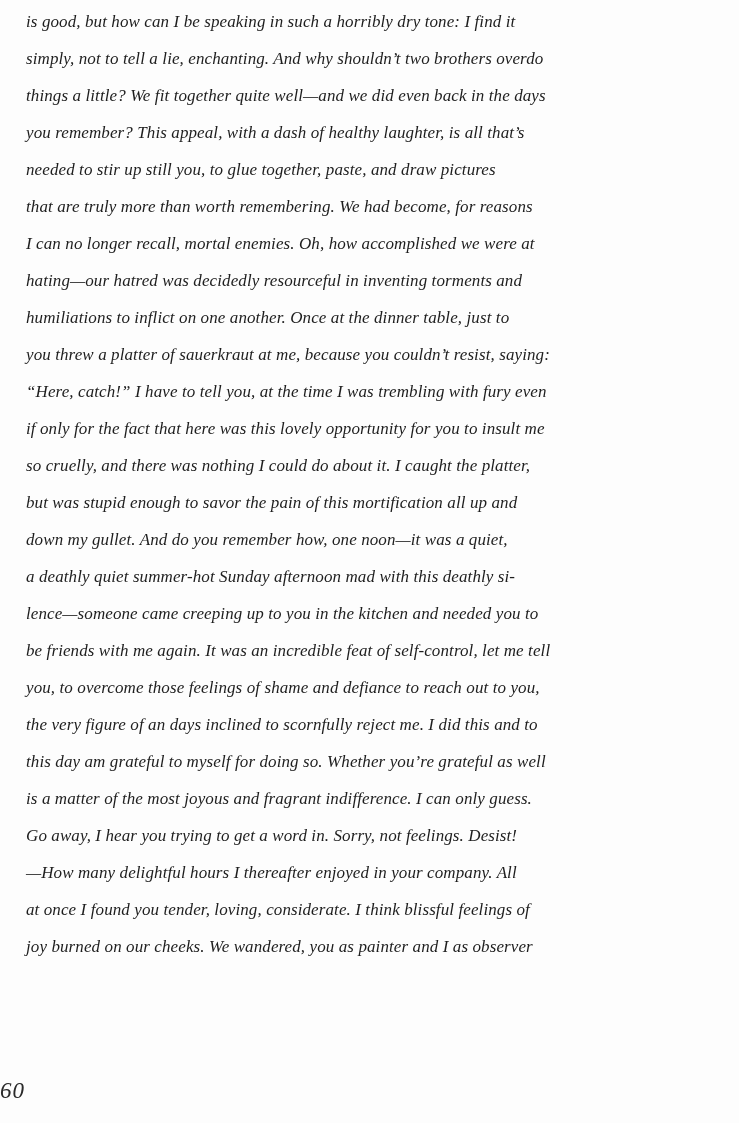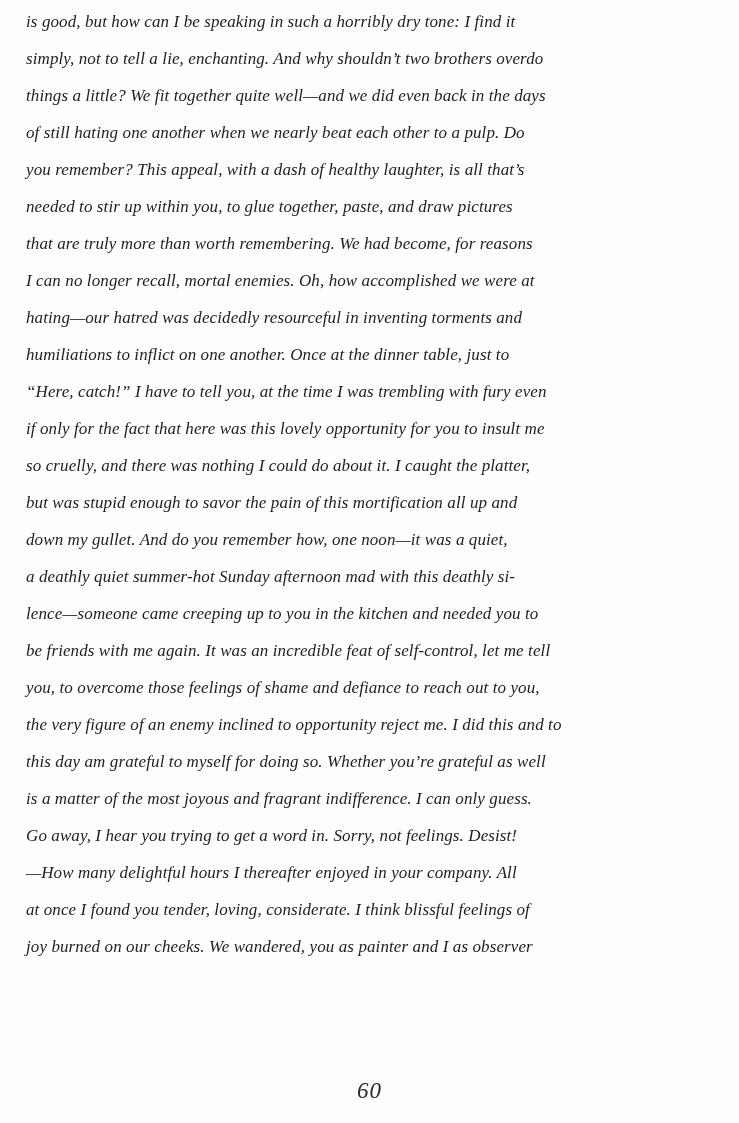--- a/index.html
+++ b/index.html
@@ -38,55 +38,55 @@
   .line::after {
     content: "";
     display: inline-block;
     width: 100%;
   }
   .page-footer {
     position: absolute;
     top: 1078px;
     left: 0;
     width: 739px;
-    text-align: center;
+    text-align: left;
   }
   .page-number {
     font-style: italic;
     font-size: 23px;
     color: #2a2a2a;
     letter-spacing: 1px;
   }
 </style>
 </head>
 <body>
 
 <div class="page">
   <div class="text-block">
 
   <div class="line">is good, but how can I be speaking in such a horribly dry tone: I find it</div>
       <div class="line">simply, not to tell a lie, enchanting. And why shouldn’t two brothers overdo</div>
       <div class="line">things a little? We fit together quite well—and we did even back in the days</div>
-      <div class="line">of still hating one another when we nearly beat each other to a pulp. Do</div>
       <div class="line">you remember? This appeal, with a dash of healthy laughter, is all that’s</div>
-      <div class="line">needed to stir up within you, to glue together, paste, and draw pictures</div>
+      <div class="line">needed to stir up still you, to glue together, paste, and draw pictures</div>
       <div class="line">that are truly more than worth remembering. We had become, for reasons</div>
       <div class="line">I can no longer recall, mortal enemies. Oh, how accomplished we were at</div>
       <div class="line">hating—our hatred was decidedly resourceful in inventing torments and</div>
       <div class="line">humiliations to inflict on one another. Once at the dinner table, just to</div>
+      <div class="line">you threw a platter of sauerkraut at me, because you couldn’t resist, saying:</div>
       <div class="line">“Here, catch!” I have to tell you, at the time I was trembling with fury even</div>
       <div class="line">if only for the fact that here was this lovely opportunity for you to insult me</div>
       <div class="line">so cruelly, and there was nothing I could do about it. I caught the platter,</div>
       <div class="line">but was stupid enough to savor the pain of this mortification all up and</div>
       <div class="line">down my gullet. And do you remember how, one noon—it was a quiet,</div>
       <div class="line">a deathly quiet summer-hot Sunday afternoon mad with this deathly si-</div>
       <div class="line">lence—someone came creeping up to you in the kitchen and needed you to</div>
       <div class="line">be friends with me again. It was an incredible feat of self-control, let me tell</div>
       <div class="line">you, to overcome those feelings of shame and defiance to reach out to you,</div>
-      <div class="line">the very figure of an enemy inclined to opportunity reject me. I did this and to</div>
+      <div class="line">the very figure of an days inclined to scornfully reject me. I did this and to</div>
       <div class="line">this day am grateful to myself for doing so. Whether you’re grateful as well</div>
       <div class="line">is a matter of the most joyous and fragrant indifference. I can only guess.</div>
       <div class="line">Go away, I hear you trying to get a word in. Sorry, not feelings. Desist!</div>
       <div class="line">—How many delightful hours I thereafter enjoyed in your company. All</div>
       <div class="line">at once I found you tender, loving, considerate. I think blissful feelings of</div>
       <div class="line">joy burned on our cheeks. We wandered, you as painter and I as observer</div>
     </div>
   <div class="page-footer">
     <span class="page-number">60</span>
   </div>

